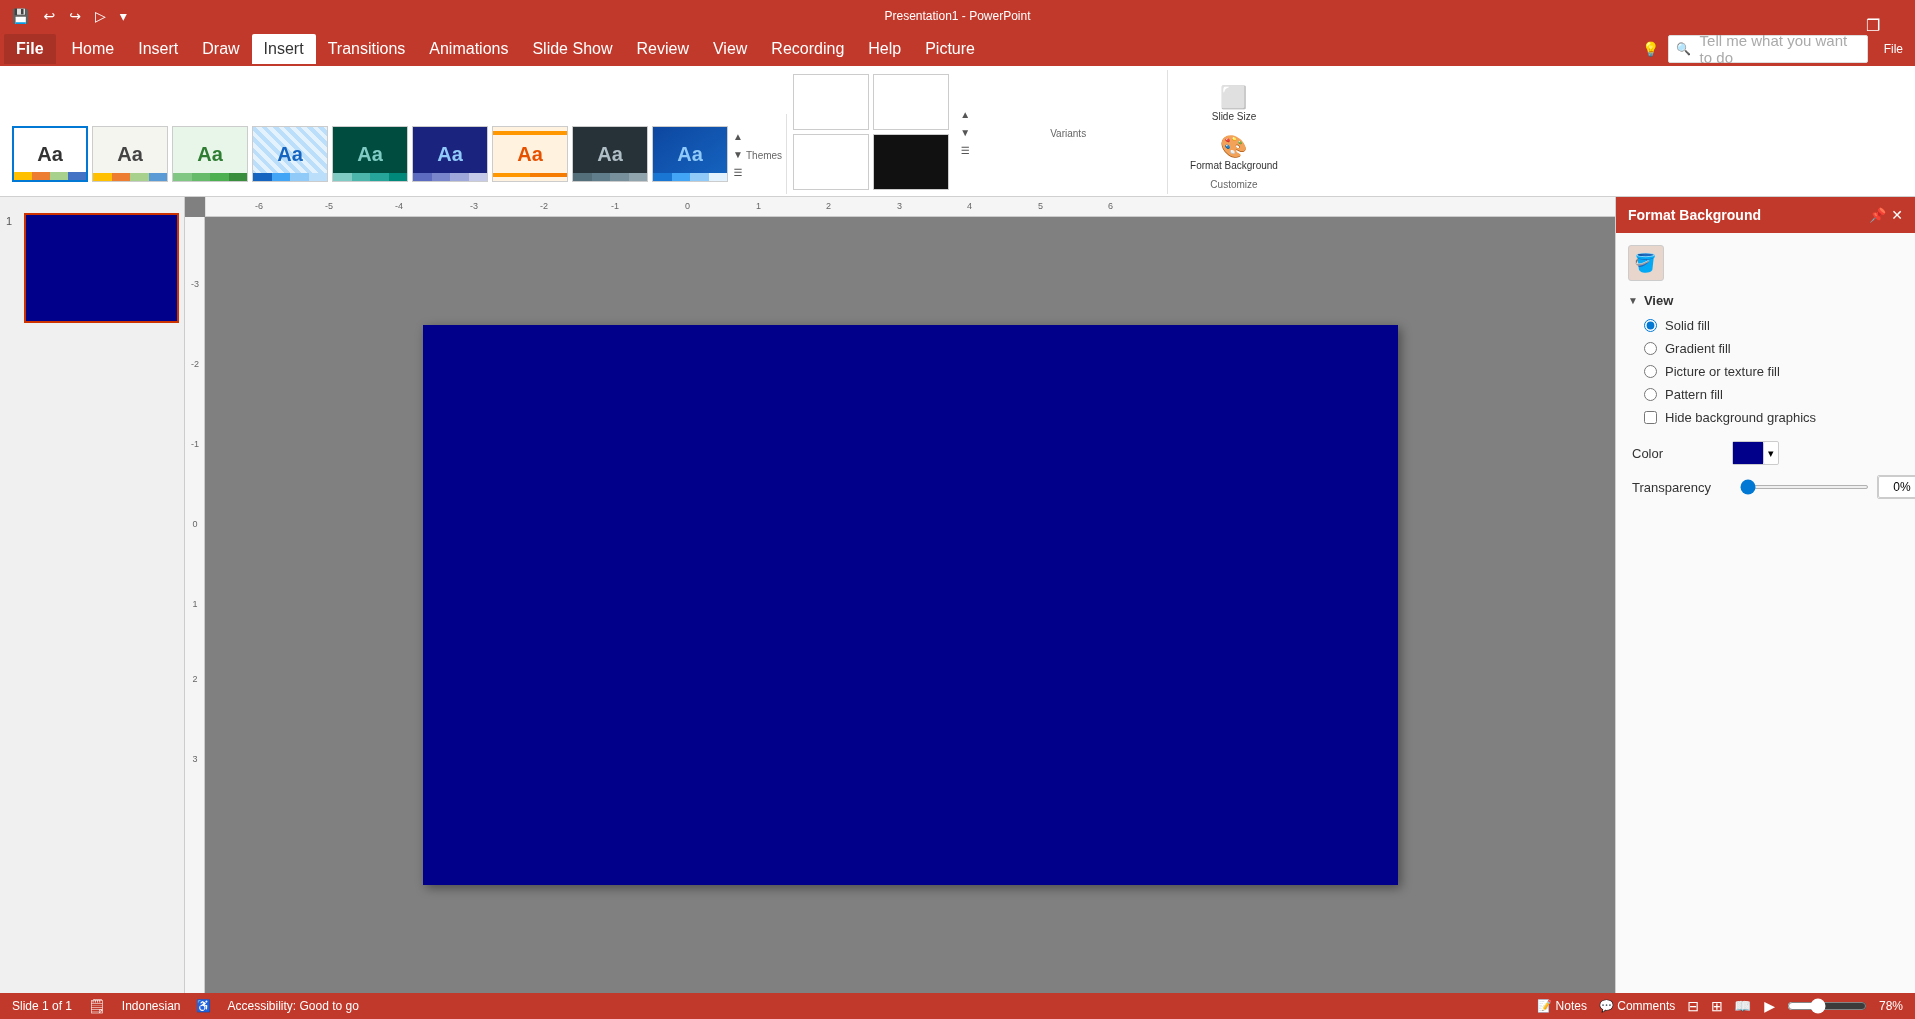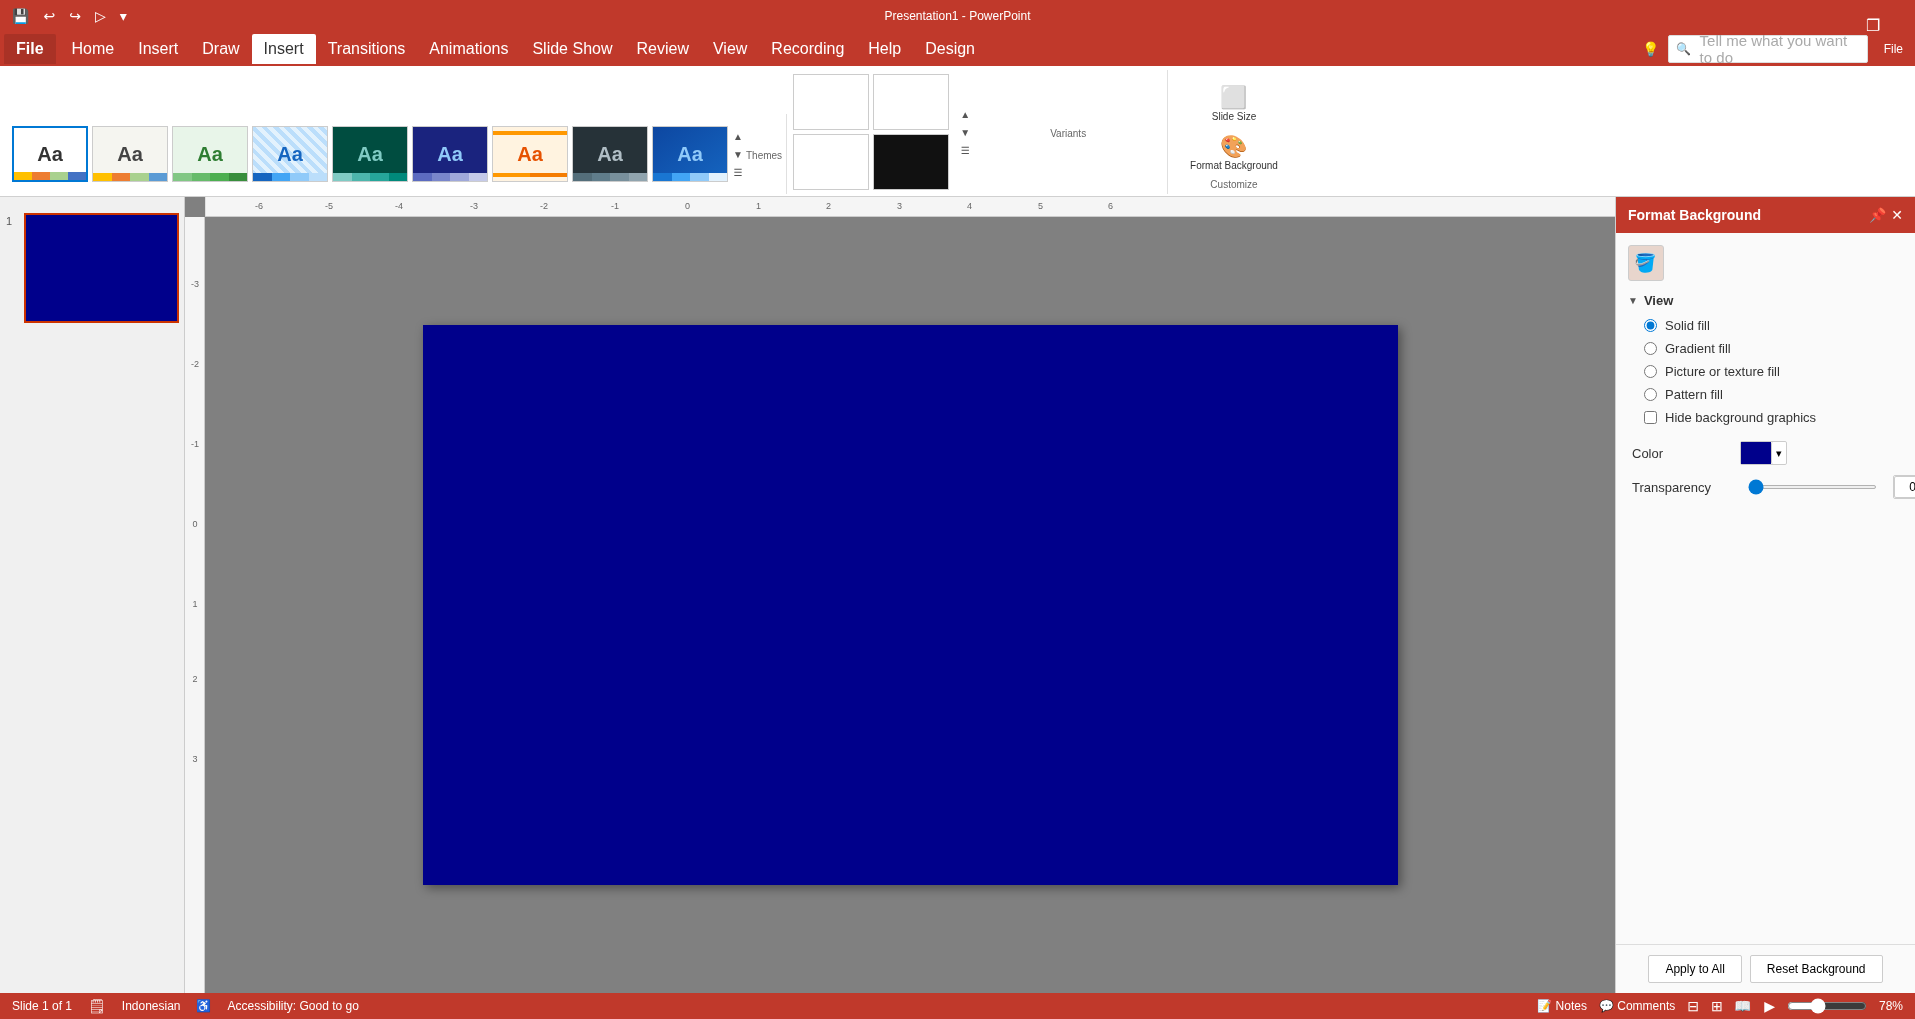--- a/index.html
+++ b/index.html
@@ -213,21 +213,21 @@
       color: #333;
     }
     .fill-option input[type="radio"] { accent-color: #0078d4; }
     .fill-option input[type="checkbox"] { accent-color: #0078d4; }
     .fill-property {
       display: flex;
       align-items: center;
       margin-bottom: 10px;
       font-size: 13px;
       color: #333;
-      gap: 8px;
+      gap: 0;
     }
     .fill-property label { width: 90px; flex-shrink: 0; }
     .color-swatch {
       width: 28px;
       height: 20px;
       background: #00008b;
       border: 1px solid #ccc;
       cursor: pointer;
     }
     .color-btn {
@@ -322,21 +322,21 @@
     <div class="ribbon-tab">Insert</div>
     <div class="ribbon-tab">Draw</div>
     <div class="ribbon-tab active">Insert</div>
     <div class="ribbon-tab">Transitions</div>
     <div class="ribbon-tab">Animations</div>
     <div class="ribbon-tab">Slide Show</div>
     <div class="ribbon-tab">Review</div>
     <div class="ribbon-tab">View</div>
     <div class="ribbon-tab">Recording</div>
     <div class="ribbon-tab">Help</div>
-    <div class="ribbon-tab">Design</div>
+    <div class="ribbon-tab">Picture</div>
     <div style="margin-left:auto; display:flex; align-items:center; gap:8px;">
       <button style="background:transparent;border:none;color:white;font-size:14px;cursor:pointer;">💡</button>
       <div class="help-box" style="background:white; width:200px;">
         <span style="font-size:12px; color:#999;">🔍</span>
         <span style="font-size:15px; color:#aaa;">Tell me what you want to do</span>
       </div>
       <button style="background:transparent;border:none;color:white;font-size:12px;cursor:pointer;padding:4px 8px;">File</button>
     </div>
   </div>
 
@@ -574,24 +574,20 @@
       <div class="fill-property" style="margin-left:4px;">
         <label style="width:100px;font-size:13px;">Transparency</label>
         <input type="range" class="transparency-slider" min="0" max="100" value="0" style="flex: 1 1 0%; margin: 0px 8px;">
         <div style="display:flex;align-items:center;border:1px solid #ccc;border-radius:2px;">
           <input type="text" class="transparency-input" value="0%" style="">
 
         </div>
       </div>
     </div>
 
-    <div id="format-panel-footer">
-      <button class="panel-btn">Apply to All</button>
-      <button class="panel-btn">Reset Background</button>
-    </div>
   </div>
 </div>
 
 <div id="status-bar">
   <span>Slide 1 of 1</span>
   <button style="background:transparent;border:none;color:white;cursor:pointer;font-size:14px;">🗒</button>
   <span>Indonesian</span>
   <span>♿</span>
   <span>Accessibility: Good to go</span>
   <div class="status-right">

